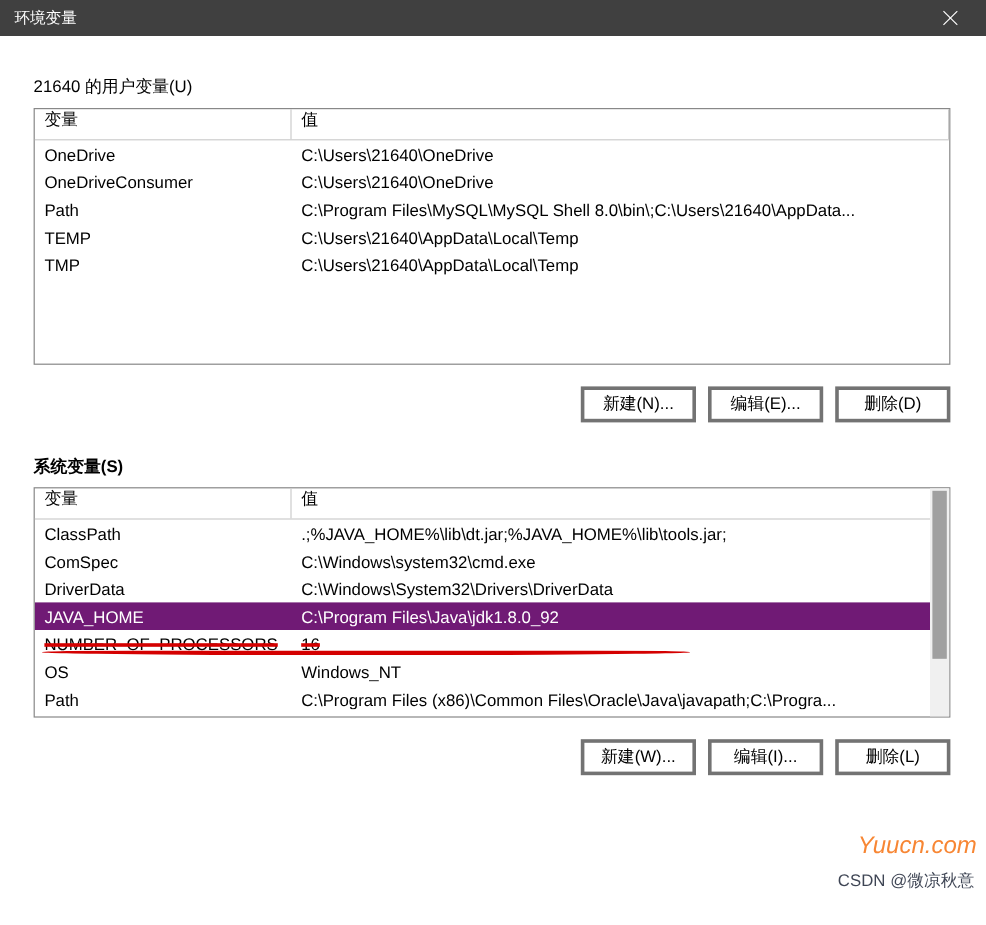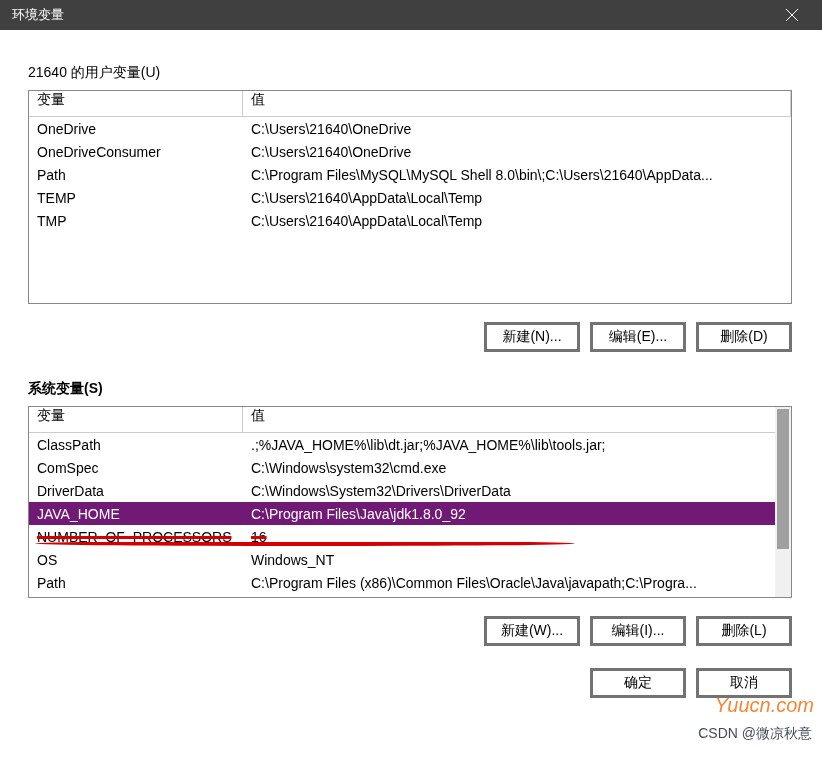--- a/index.html
+++ b/index.html
@@ -118,20 +118,16 @@
     <div class="scrollbar">
       <div class="scroll-thumb"></div>
     </div>
   </div>
   <div class="btn-row">
     <button class="btn">新建(W)...</button>
     <button class="btn">编辑(I)...</button>
     <button class="btn">删除(L)</button>
   </div>
 
-  <div class="main-btn-row">
-    <button class="btn">确定</button>
-    <button class="btn">取消</button>
-  </div>
 </div>
 
 <div class="watermark1">Yuucn.com</div>
 <div class="watermark2">CSDN @微凉秋意</div>
 
 </body></html>

